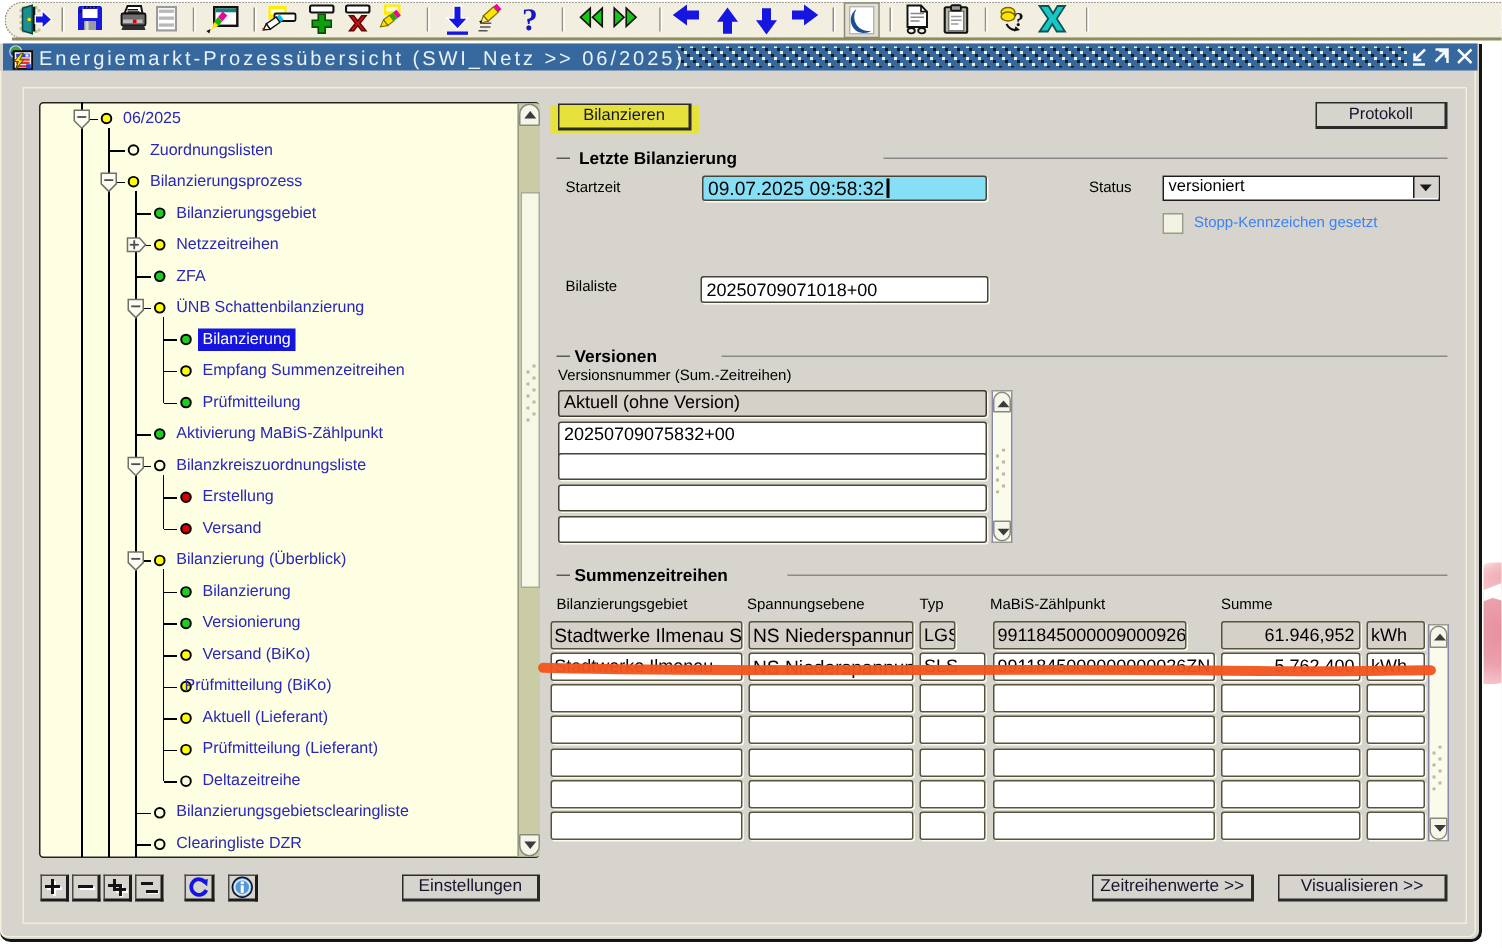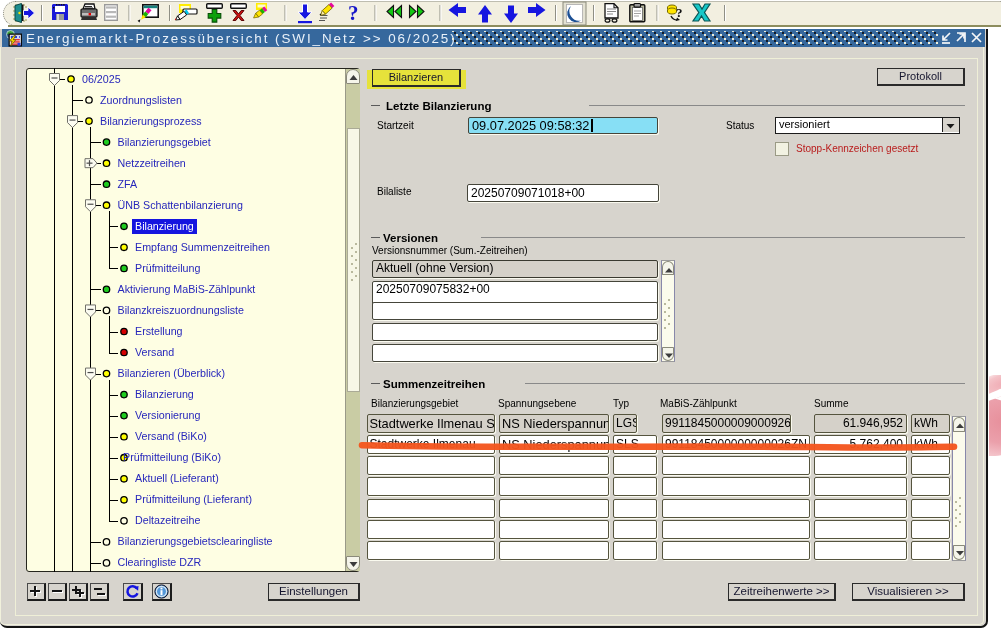--- a/index.html
+++ b/index.html
@@ -362,21 +362,21 @@
 <div class="tlabel" style="left:117.5px;top:155.7px">Netzzeitreihen</div>
 <div class="tlabel" style="left:117.5px;top:176.7px">ZFA</div>
 <div class="tlabel" style="left:117.5px;top:197.7px">ÜNB Schattenbilanzierung</div>
 <div class="tlabel tsel" style="left:135px;top:218.8px">Bilanzierung</div>
 <div class="tlabel" style="left:135px;top:239.8px">Empfang Summenzeitreihen</div>
 <div class="tlabel" style="left:135px;top:260.9px">Prüfmitteilung</div>
 <div class="tlabel" style="left:117.5px;top:281.9px">Aktivierung MaBiS-Zählpunkt</div>
 <div class="tlabel" style="left:117.5px;top:302.9px">Bilanzkreiszuordnungsliste</div>
 <div class="tlabel" style="left:135px;top:324.0px">Erstellung</div>
 <div class="tlabel" style="left:135px;top:345.0px">Versand</div>
-<div class="tlabel" style="left:117.5px;top:366.1px">Bilanzieren (Überblick)</div>
+<div class="tlabel" style="left:117.5px;top:366.1px">Bilanzierung (Überblick)</div>
 <div class="tlabel" style="left:135px;top:387.1px">Bilanzierung</div>
 <div class="tlabel" style="left:135px;top:408.1px">Versionierung</div>
 <div class="tlabel" style="left:135px;top:429.2px">Versand (BiKo)</div>
 <div class="tlabel" style="left:123px;top:450.2px">Prüfmitteilung (BiKo)</div>
 <div class="tlabel" style="left:135px;top:471.3px">Aktuell (Lieferant)</div>
 <div class="tlabel" style="left:135px;top:492.3px">Prüfmitteilung (Lieferant)</div>
 <div class="tlabel" style="left:135px;top:513.3px">Deltazeitreihe</div>
 <div class="tlabel" style="left:117.5px;top:534.4px">Bilanzierungsgebietsclearingliste</div>
 <div class="tlabel" style="left:117.5px;top:555.4px">Clearingliste DZR</div>
 </div>
@@ -462,21 +462,21 @@
 <div class="lab" style="left:726px;top:120px;">Status</div>
 <div class="abs" style="left:775px;top:117px;width:185px;height:17px;background:#fff;border:1.5px solid #1c1c1c;">
   <div class="abs" style="left:3px;top:0px;font-size:11px;line-height:13.5px;">versioniert</div>
   <div class="abs" style="right:0;top:0;width:17px;height:14px;background:#D7D4CD;border-left:1.5px solid #1c1c1c;">
     <svg width="15" height="13">
         <path d="M3.5 5 h8 l-4 4.5 z" fill="#1a1a1a"></path>
       </svg>
   </div>
 </div>
 <div class="abs" style="left:775px;top:142px;width:14px;height:14px;background:#F2F2E2;border:1px solid #9a9a85;"></div>
-<div class="lab" style="left:796px;top:143px;color:#b91c1c;">Stopp-Kennzeichen gesetzt</div>
+<div class="lab" style="left:796px;top:143px;color:#3b82f6;">Stopp-Kennzeichen gesetzt</div>
 
 <div class="lab" style="left:377px;top:186px;">Bilaliste</div>
 <div class="fld" style="left:467px;top:184px;width:192px;height:18px;line-height:16px;">20250709071018+00</div>
 
 <div class="minus" style="left:371px;top:237px;"></div>
 <div class="lab bold" style="left:383px;top:232px;">Versionen</div>
 <div class="rule" style="left:481px;top:237px;width:484px;"></div>
 <div class="lab" style="left:372px;top:244.5px;">Versionsnummer (Sum.-Zeitreihen)</div>
 <div class="fld" style="left:372px;top:260px;width:286px;height:17.5px;line-height:15.5px;background:#D5D1C9;border-color:#3a3a30;">Aktuell (ohne Version)</div>
 <div class="fld" style="left:372px;top:281px;width:286px;height:32px;line-height:15.5px;">20250709075832+00</div>

